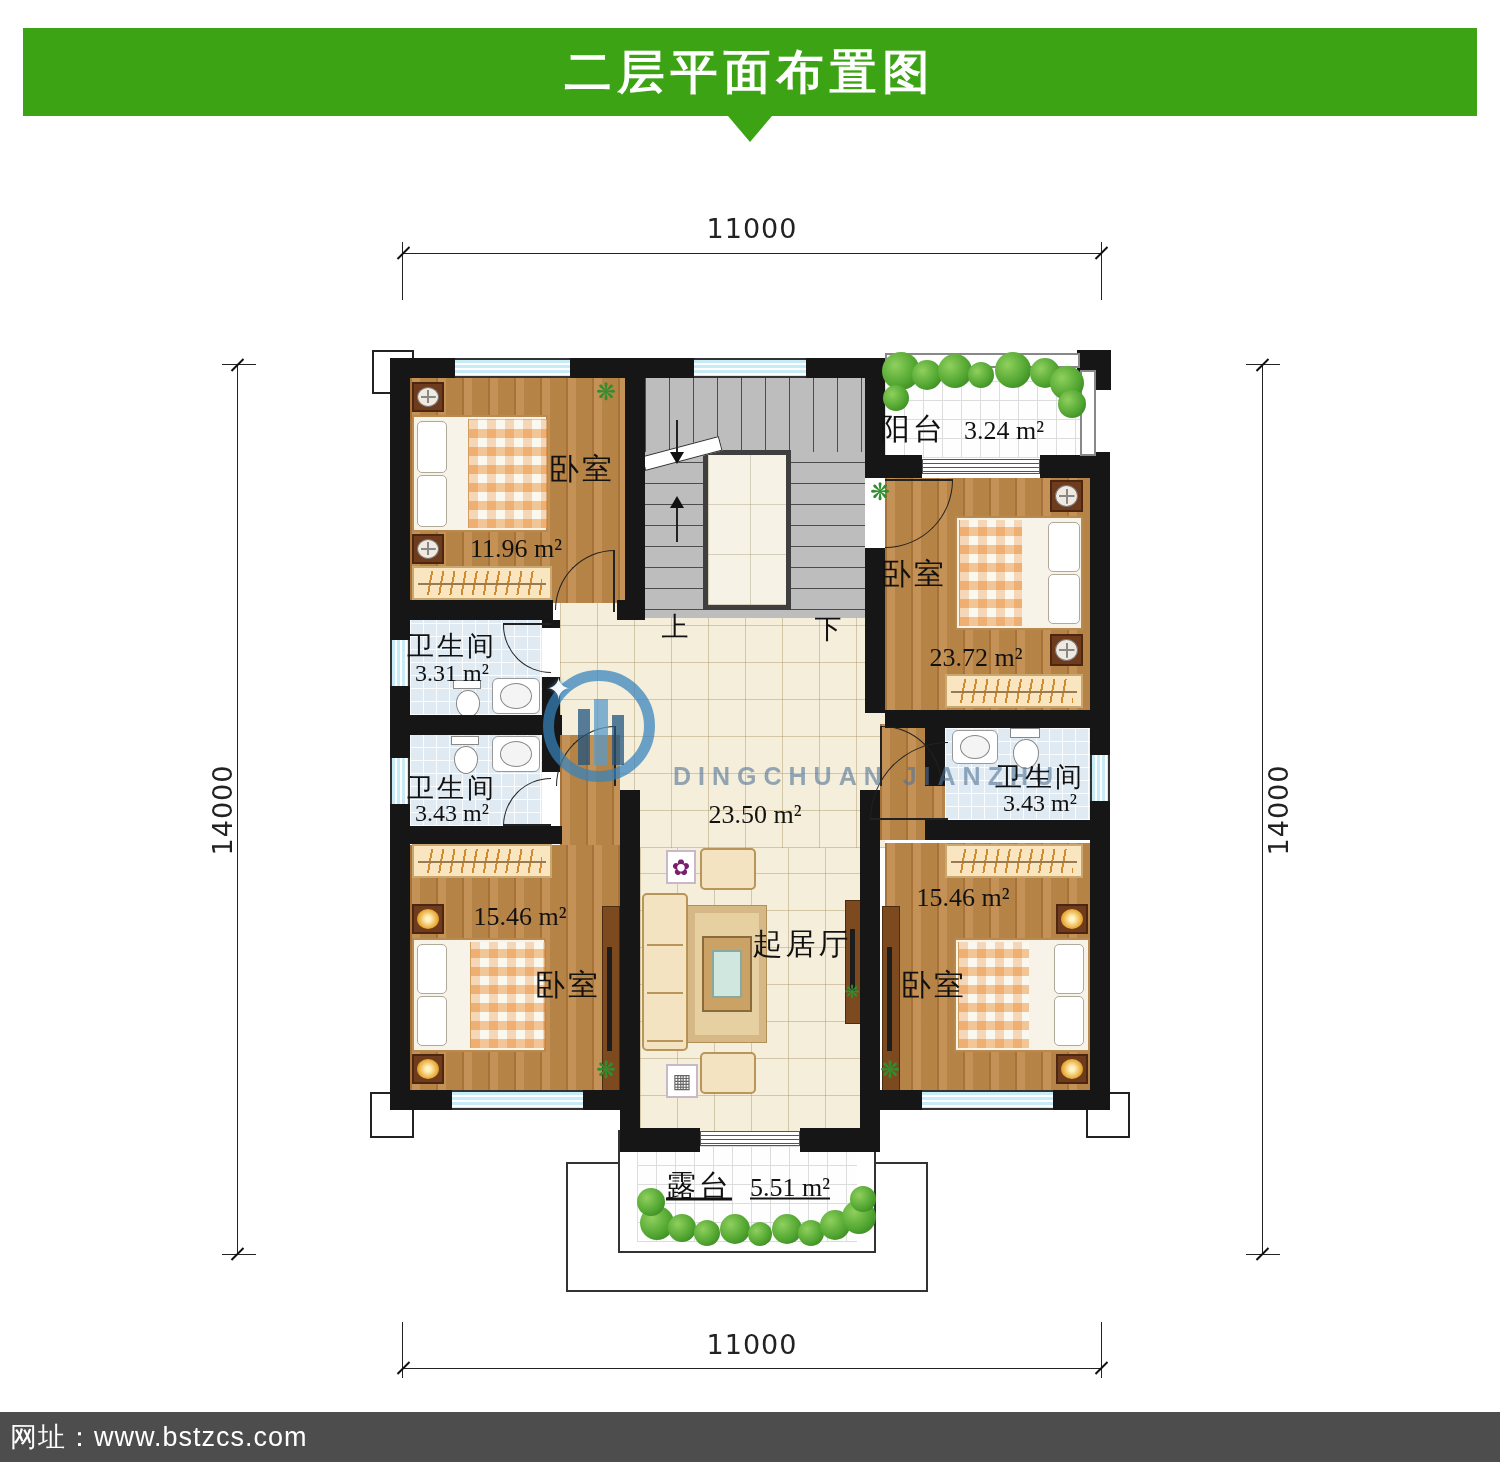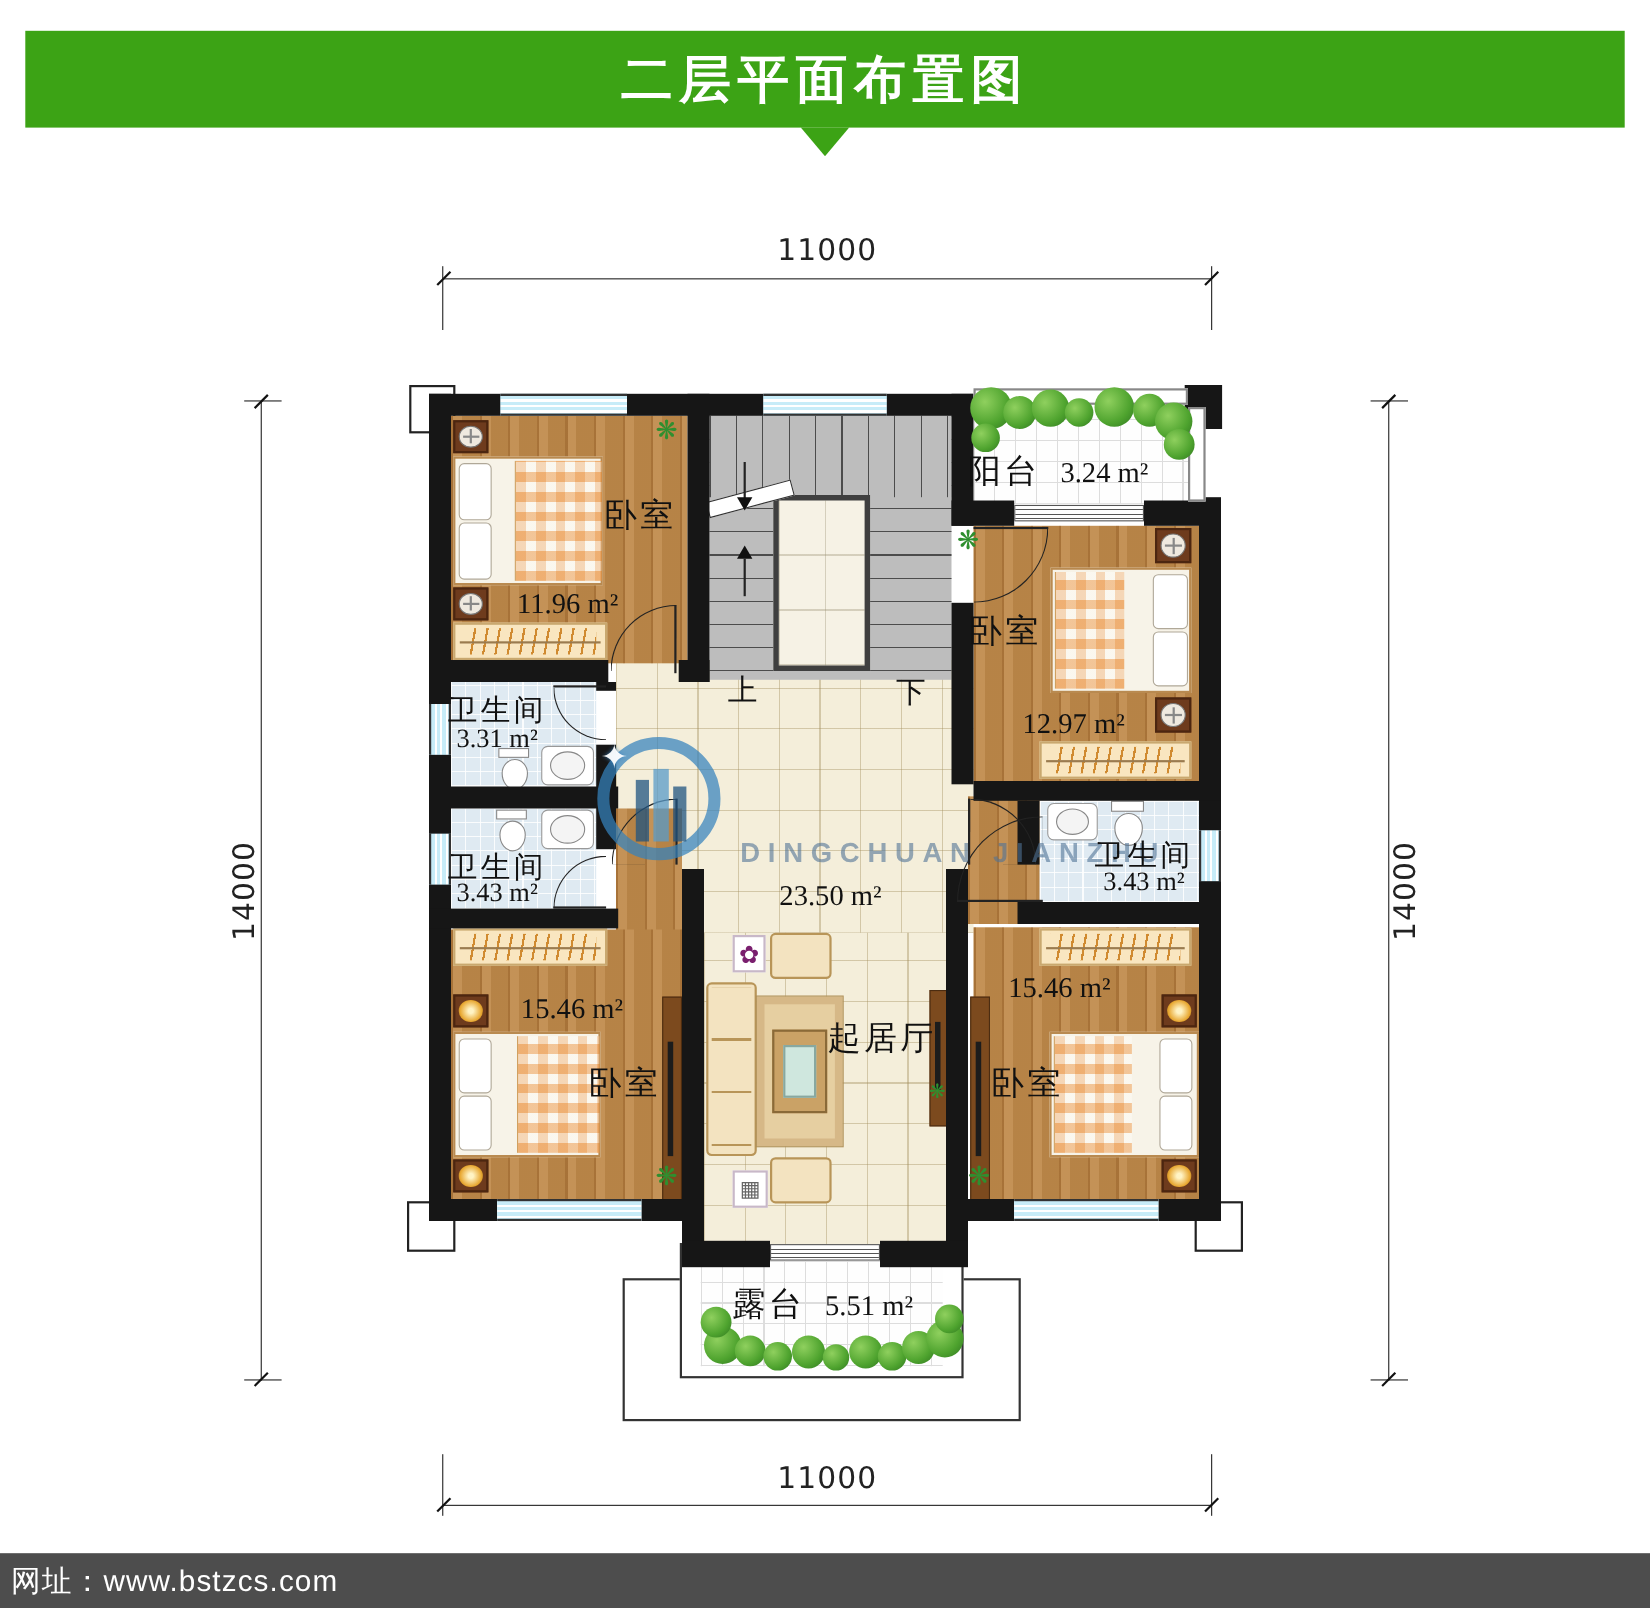--- a/index.html
+++ b/index.html
@@ -334,34 +334,34 @@
   </div>
   <div class="wm-en">DINGCHUAN JIANZHU</div>
 
   <div class="label rname" style="left:582px;top:469px;">卧室</div>
   <div class="label rarea" style="left:516px;top:549px;">11.96 m²</div>
   <div class="pairlabel" style="left:962px;top:429px;">
     <span class="rname">阳台</span>
     <span class="rarea">3.24 m²</span>
   </div>
   <div class="label rname" style="left:914px;top:574px;">卧室</div>
-  <div class="label rarea" style="left:976px;top:658px;">12.97 m²</div>
+  <div class="label rarea" style="left:976px;top:658px;">23.72 m²</div>
   <div class="label rname" style="left:452px;top:646px;font-size:27px;">卫生间</div>
   <div class="label rarea" style="left:452px;top:673px;font-size:24px;">3.31 m²</div>
   <div class="label rname" style="left:452px;top:788px;font-size:27px;">卫生间</div>
   <div class="label rarea" style="left:452px;top:813px;font-size:24px;">3.43 m²</div>
   <div class="label rname" style="left:1040px;top:777px;font-size:27px;">卫生间</div>
   <div class="label rarea" style="left:1040px;top:803px;font-size:24px;">3.43 m²</div>
   <div class="label rarea" style="left:520px;top:917px;">15.46 m²</div>
   <div class="label rname" style="left:568px;top:985px;">卧室</div>
   <div class="label rarea" style="left:963px;top:898px;">15.46 m²</div>
   <div class="label rname" style="left:934px;top:985px;">卧室</div>
   <div class="label rarea" style="left:755px;top:815px;">23.50 m²</div>
   <div class="label rname" style="left:802px;top:944px;">起居厅</div>
-  <div class="pairlabel" style="left:748px;top:1186px;">
+  <div class="pairlabel" style="left:748px;top:1186px;text-decoration:underline;">
     <span class="rname">露台</span>
     <span class="rarea">5.51 m²</span>
   </div>
   <div class="label updown" style="left:675px;top:627px;">上</div>
   <div class="label updown" style="left:828px;top:629px;">下</div>
 
   <div class="footer">
     <span>网址：www.bstzcs.com</span>
   </div>
 

